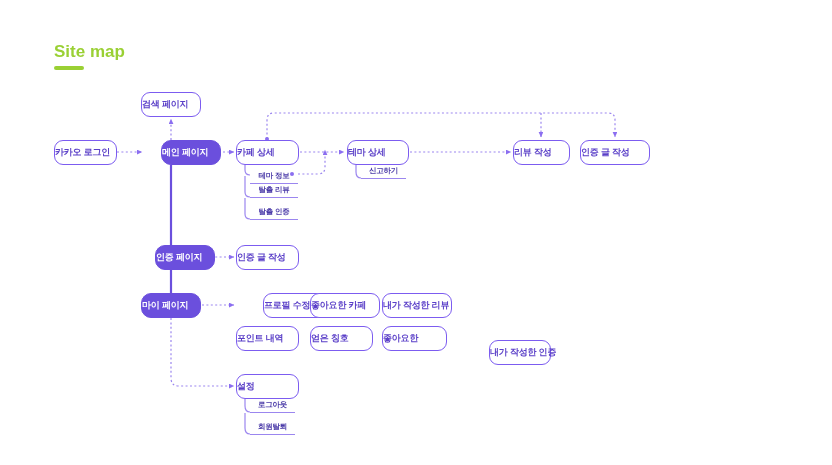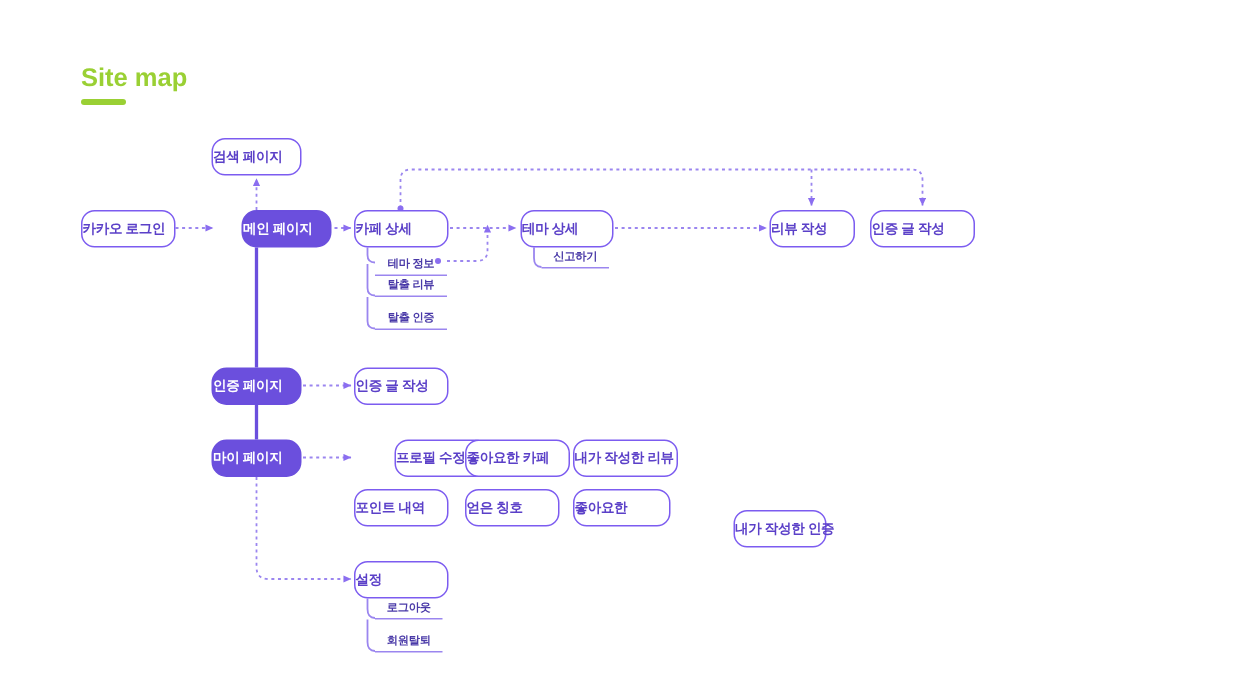--- a/index.html
+++ b/index.html
@@ -170,21 +170,21 @@
 </div>
 
 <div class="node outlined" style="left:513px; top:140px; width:57px;">
   <span>리뷰 작성</span>
 </div>
 
 <div class="node outlined" style="left:580px; top:140px; width:70px;">
   <span>인증 글 작성</span>
 </div>
 
-<div class="node filled" style="left:141px; top:245px; width:60px;">
+<div class="node filled" style="left:155px; top:245px; width:60px;">
   <span>인증 페이지</span>
 </div>
 
 <div class="node outlined" style="left:236px; top:245px; width:63px;">
   <span>인증 글 작성</span>
 </div>
 
 <div class="node filled" style="left:141px; top:293px; width:60px;">
   <span>마이 페이지</span>
 </div>

